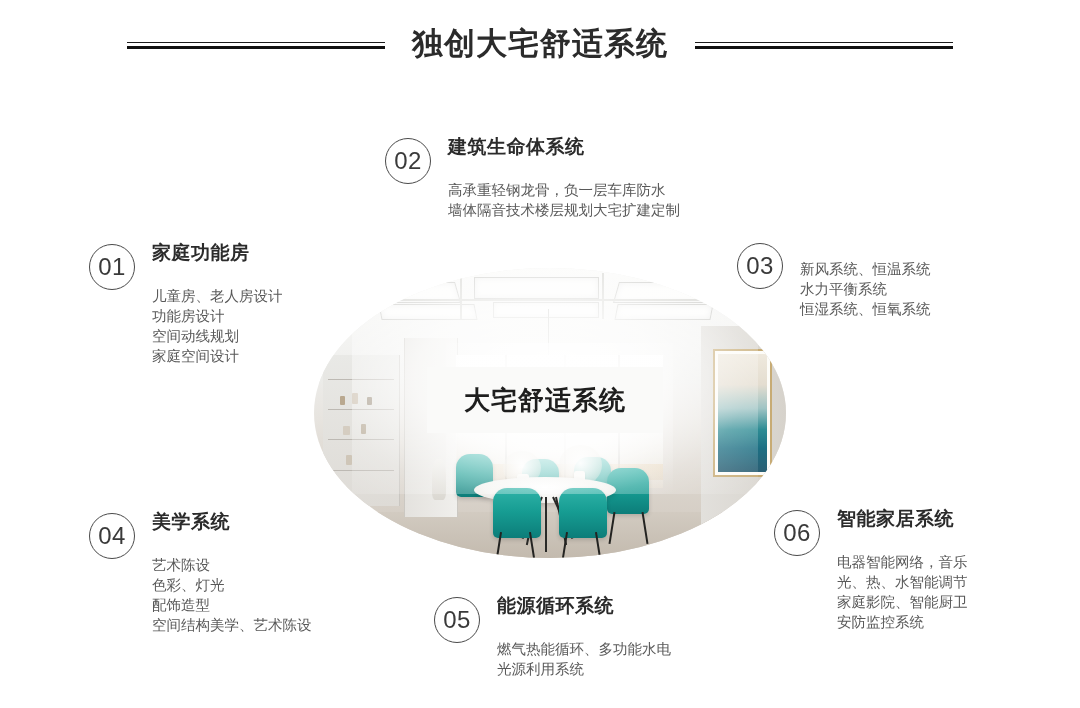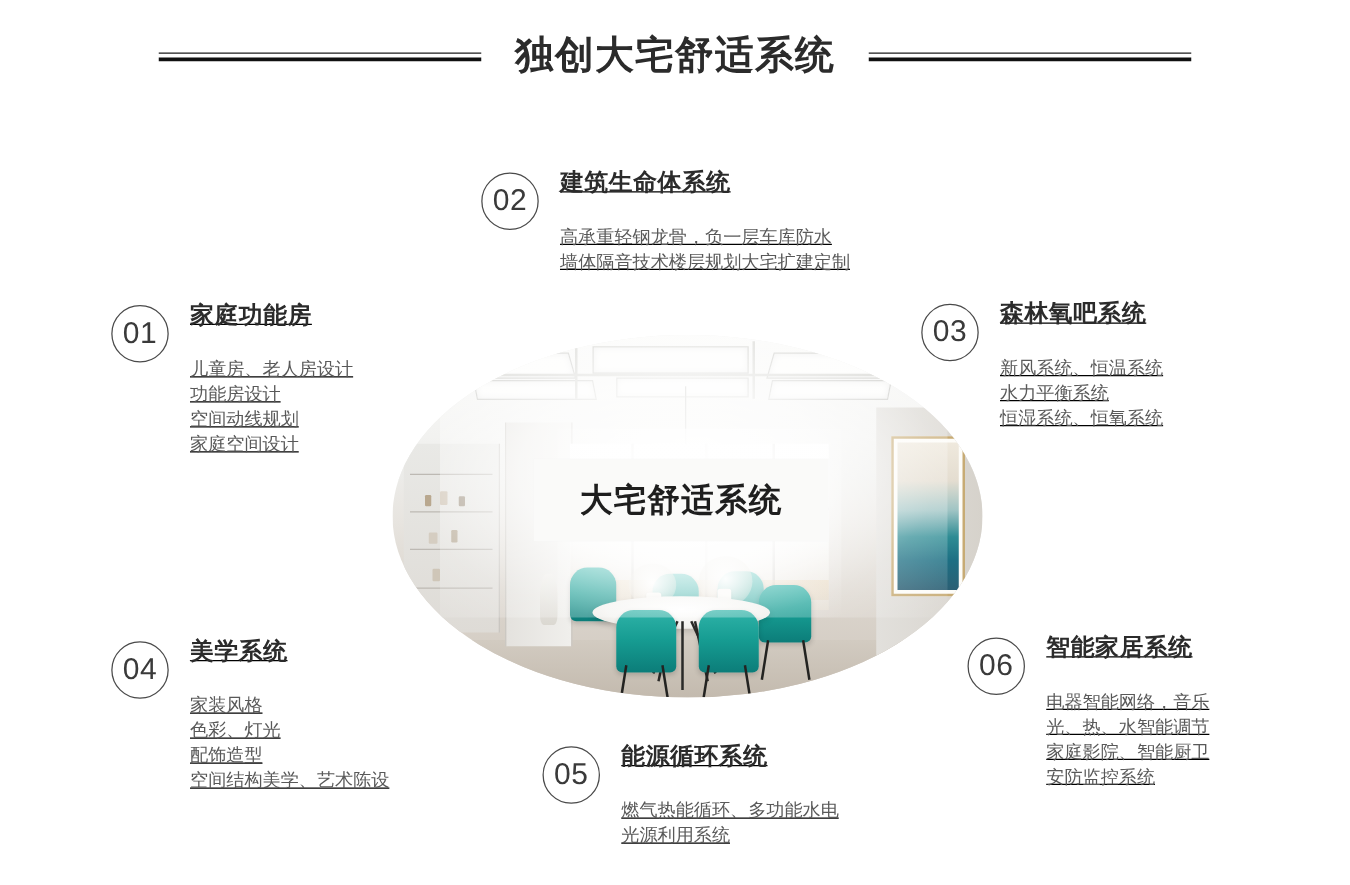--- a/index.html
+++ b/index.html
@@ -395,21 +395,20 @@
   }
   .num-text {
     font-size: 24px;
     color: #3a3a3a;
     letter-spacing: 0.5px;
     line-height: 1;
   }
   .item-body {
     position: absolute;
     top: -4px;
-    text-decoration: underline;
   }
   .item-heading {
     font-size: 19px;
     font-weight: bold;
     color: #2b2b2b;
     letter-spacing: 0.5px;
     line-height: 26px;
     white-space: nowrap;
     margin: 0;
   }
@@ -565,37 +564,36 @@
         <div class="item-line">墙体隔音技术楼层规划大宅扩建定制</div>
       </div>
     </div>
   </div>
 
   <div class="item" id="item-03">
     <div class="num-circle">
       <span class="num-text">03</span>
     </div>
     <div class="item-body">
-      <div class="item-heading">森林氧吧系统</div>
       <div class="item-lines">
         <div class="item-line">新风系统、恒温系统</div>
         <div class="item-line">水力平衡系统</div>
         <div class="item-line">恒湿系统、恒氧系统</div>
       </div>
     </div>
   </div>
 
   <div class="item" id="item-04">
     <div class="num-circle">
       <span class="num-text">04</span>
     </div>
     <div class="item-body">
       <div class="item-heading">美学系统</div>
       <div class="item-lines">
-        <div class="item-line">家装风格</div>
+        <div class="item-line">艺术陈设</div>
         <div class="item-line">色彩、灯光</div>
         <div class="item-line">配饰造型</div>
         <div class="item-line">空间结构美学、艺术陈设</div>
       </div>
     </div>
   </div>
 
   <div class="item" id="item-05">
     <div class="num-circle">
       <span class="num-text">05</span>

